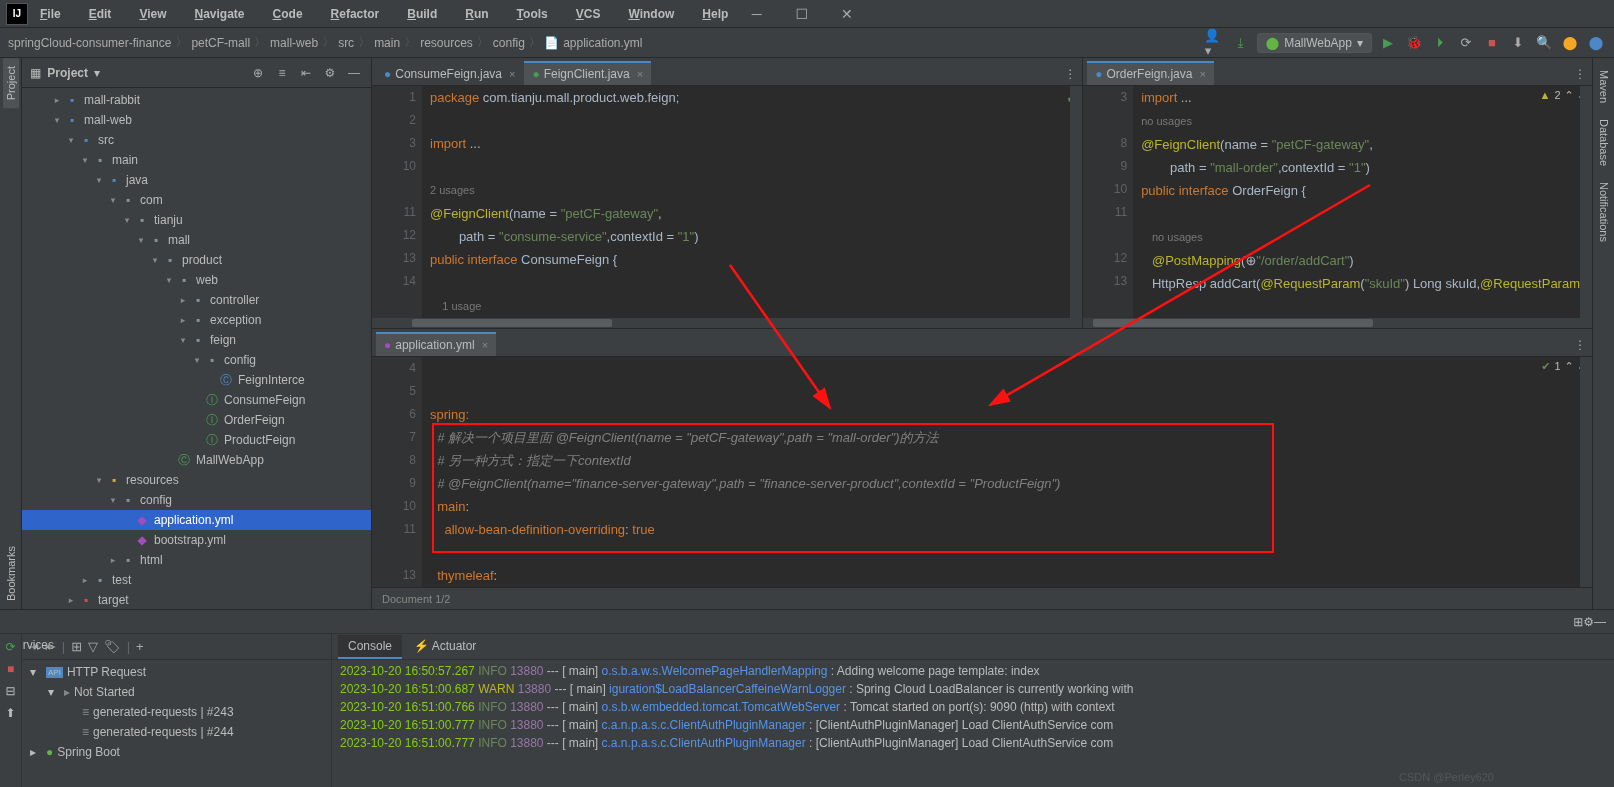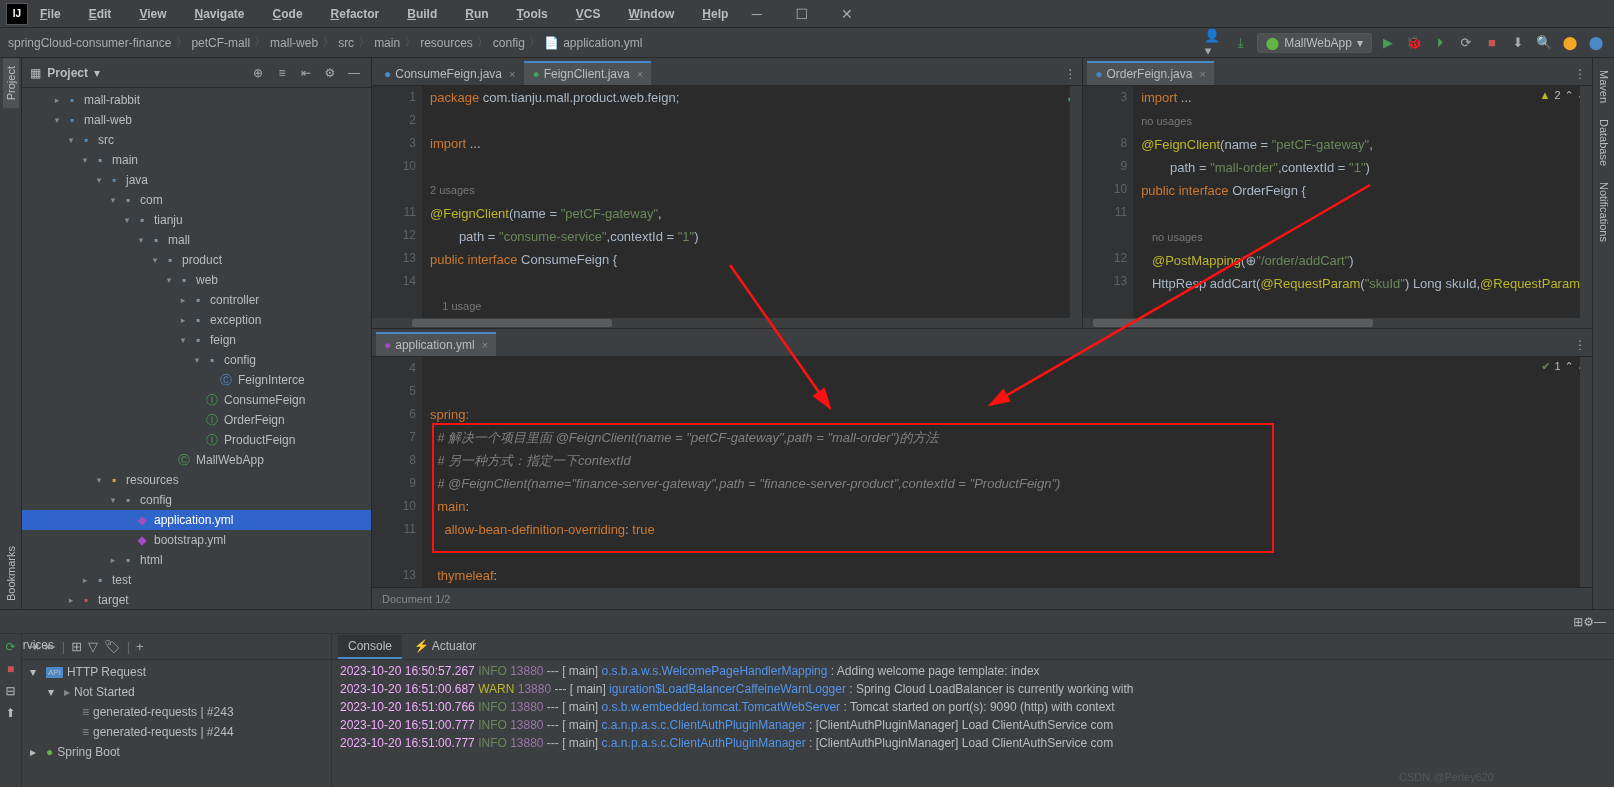--- a/index.html
+++ b/index.html
@@ -70,21 +70,21 @@
 .services-tree { width:310px; border-right:1px solid #323232; display:flex; flex-direction:column; }
 .services-toolbar { height:26px; display:flex; align-items:center; gap:6px; padding:0 6px; border-bottom:1px solid #323232; }
 .services-toolbar .ticon { font-size:13px; color:#aaa; }
 .services-list { flex:1; padding-top:2px; font-size:12px; }
 .services-list .row { display:flex; align-items:center; height:20px; padding-left:8px; gap:4px; }
 .console-area { flex:1; display:flex; flex-direction:column; }
 .console-tabs { height:26px; display:flex; align-items:center; gap:2px; padding-left:6px; border-bottom:1px solid #323232; }
 .console-tabs .ctab { padding:4px 10px; font-size:12px; border-bottom:2px solid transparent; }
 .console-tabs .ctab.active { border-bottom-color:#4a88c7; background:#313335; }
 .console-out { flex:1; font-family:Consolas,monospace; font-size:12px; padding:2px 8px; line-height:18px; color:#bbb; overflow:hidden; white-space:nowrap; }
-.log-time { color:#f0abfc; }
+.log-time { color:#84cc16; }
 .log-info { color:#6a8759; }
 .log-warn { color:#bbb529; }
 .log-pid { color:#9876aa; }
 .log-class { color:#5394ec; }
 .badge { position:absolute; top:3px; right:6px; display:flex; gap:4px; font-size:11px; }
 .badge .warn { color:#bbb529; }
 .badge .check { color:#6a8759; }
 .watermark { position:absolute; bottom:4px; right:120px; color:#666; font-size:11px; opacity:.6; }
 .vscroll-editor { width:12px; background:#3c3f41; position:relative; }
 .green-tick { position:absolute; top:4px; right:4px; color:#499c54; font-size:14px; }

